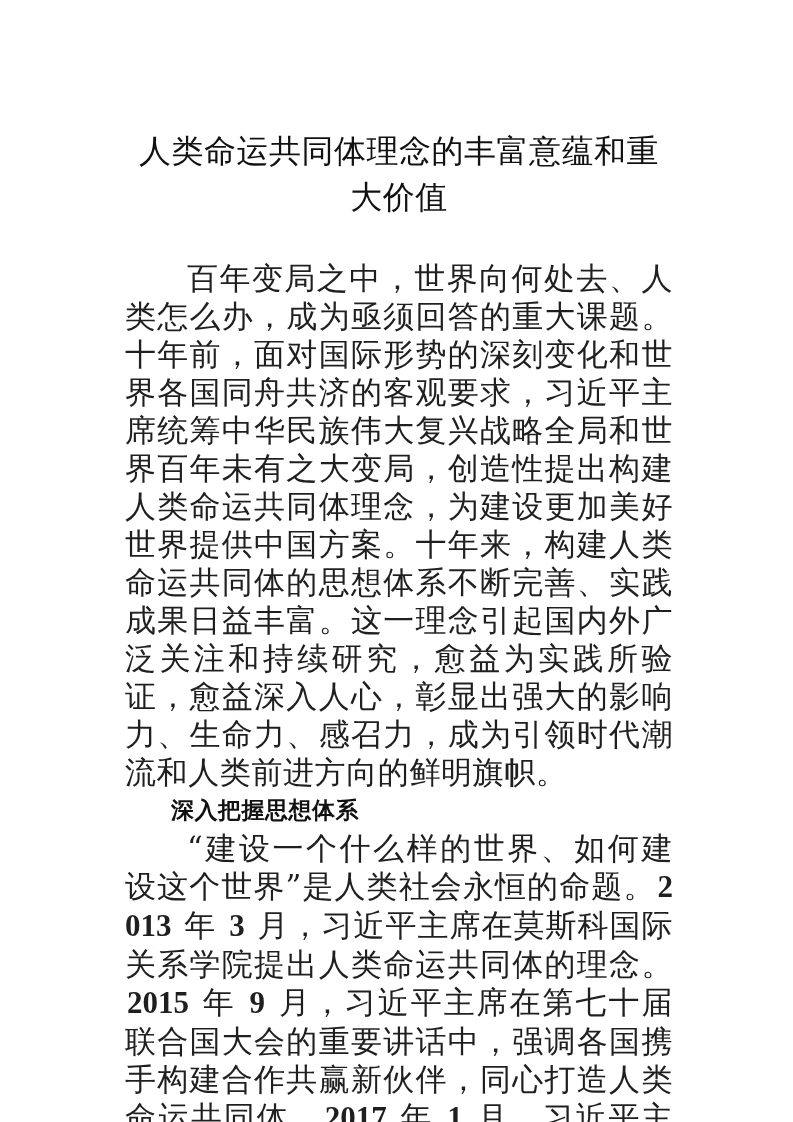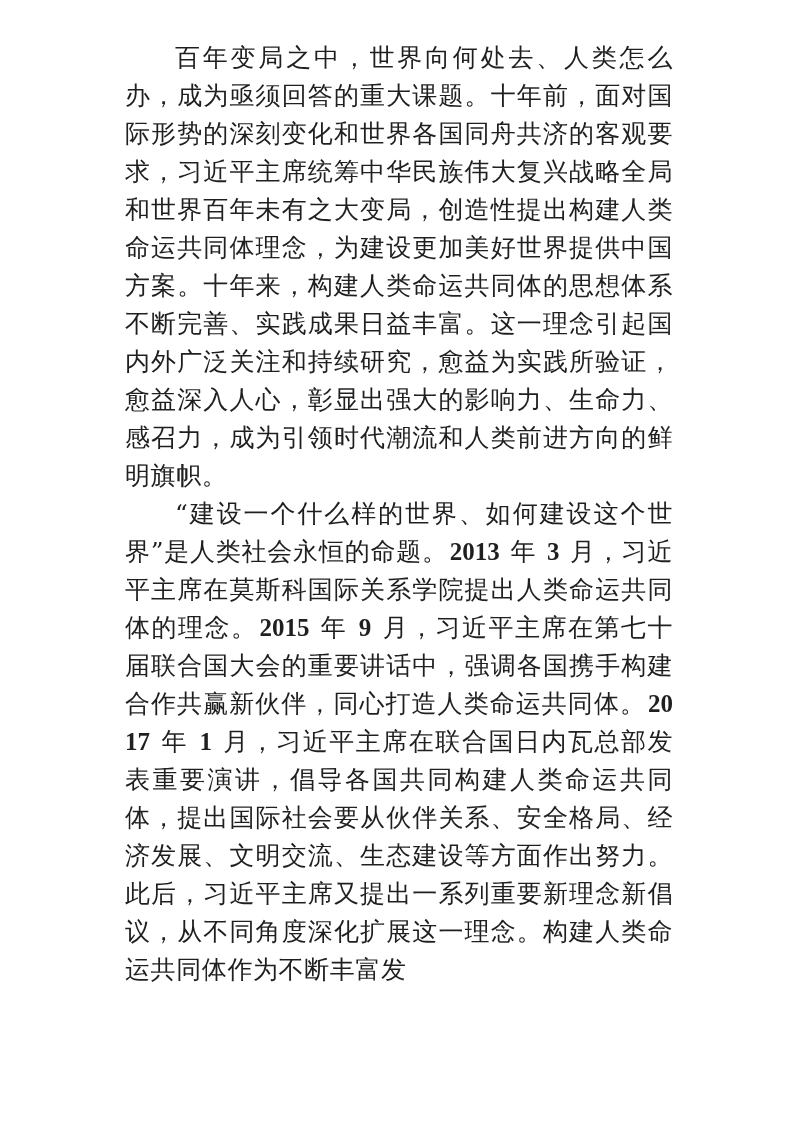--- a/index.html
+++ b/index.html
@@ -45,21 +45,21 @@
     letter-spacing: 0.5px;
     color: #111111;
     padding-top: 128px;
     word-break: break-all;
   }
 
   
   .para {
     margin: 0;
     font-family: "DejaVu Serif", "Liberation Serif", serif;
-    font-size: 25px;
+    font-size: 31px;
     line-height: 38px;
     text-align: justify;
     text-align-last: left;
     text-justify: inter-character;
     color: #1f1f1f;
     text-indent: 2em;
     word-break: break-all;
     letter-spacing: 0.6px;
   }
 
@@ -86,20 +86,22 @@
     padding: 0 2px;
     font-weight: bold;
   }
 </style>
 </head>
 <body>
 
 <div class="page">
   <div class="content">
 
+    <h1 class="doc-title">人类命运共同体理念的丰富意蕴和重大价值</h1>
 
     <p class="para first-para">百年变局之中，世界向何处去、人类怎么办，成为亟须回答的重大课题。十年前，面对国际形势的深刻变化和世界各国同舟共济的客观要求，习近平主席统筹中华民族伟大复兴战略全局和世界百年未有之大变局，创造性提出构建人类命运共同体理念，为建设更加美好世界提供中国方案。十年来，构建人类命运共同体的思想体系不断完善、实践成果日益丰富。这一理念引起国内外广泛关注和持续研究，愈益为实践所验证，愈益深入人心，彰显出强大的影响力、生命力、感召力，成为引领时代潮流和人类前进方向的鲜明旗帜。</p>
 
+    <p class="subhead">深入把握思想体系</p>
 
     <p class="para">“建设一个什么样的世界、如何建设这个世界”是人类社会永恒的命题。<span class="num">2013</span> 年 <span class="num">3</span> 月，习近平主席在莫斯科国际关系学院提出人类命运共同体的理念。<span class="num">2015</span> 年 <span class="num">9</span> 月，习近平主席在第七十届联合国大会的重要讲话中，强调各国携手构建合作共赢新伙伴，同心打造人类命运共同体。<span class="num">2017</span> 年 <span class="num">1</span> 月，习近平主席在联合国日内瓦总部发表重要演讲，倡导各国共同构建人类命运共同体，提出国际社会要从伙伴关系、安全格局、经济发展、文明交流、生态建设等方面作出努力。此后，习近平主席又提出一系列重要新理念新倡议，从不同角度深化扩展这一理念。构建人类命运共同体作为不断丰富发</p>
 
   </div>
 </div>
 
 </body></html>

